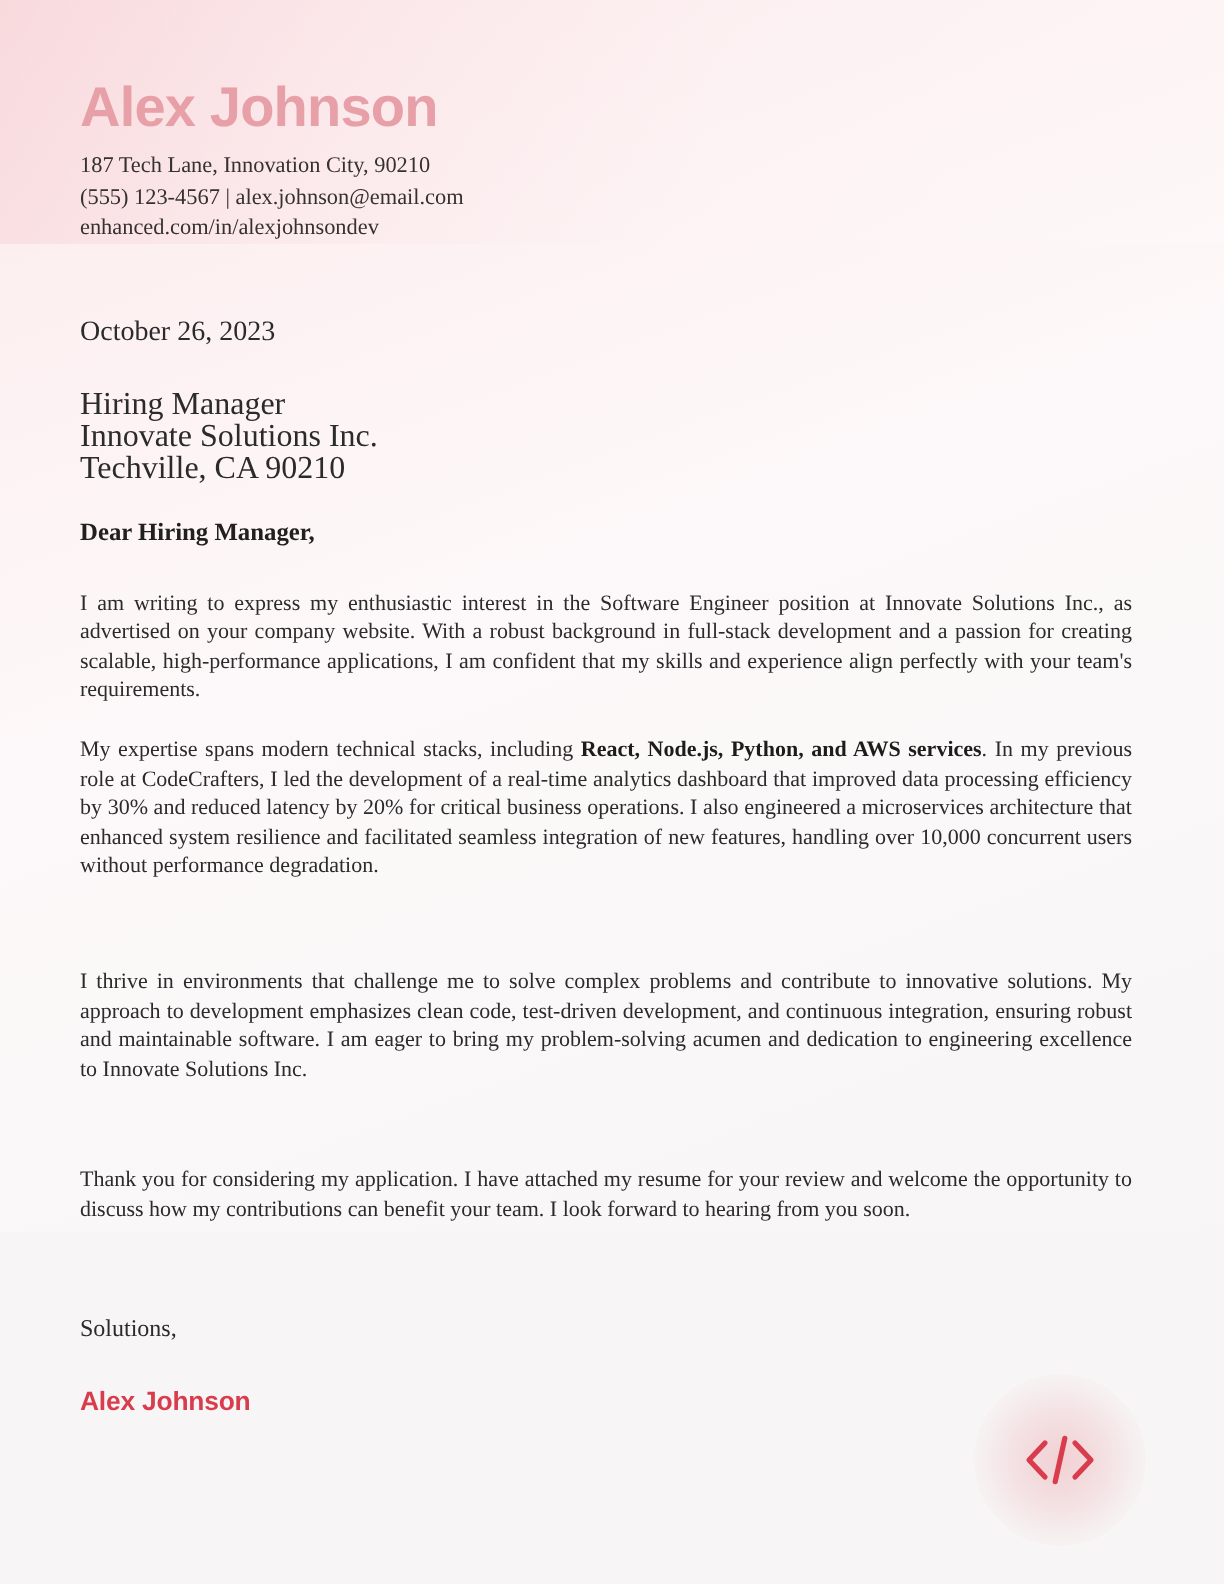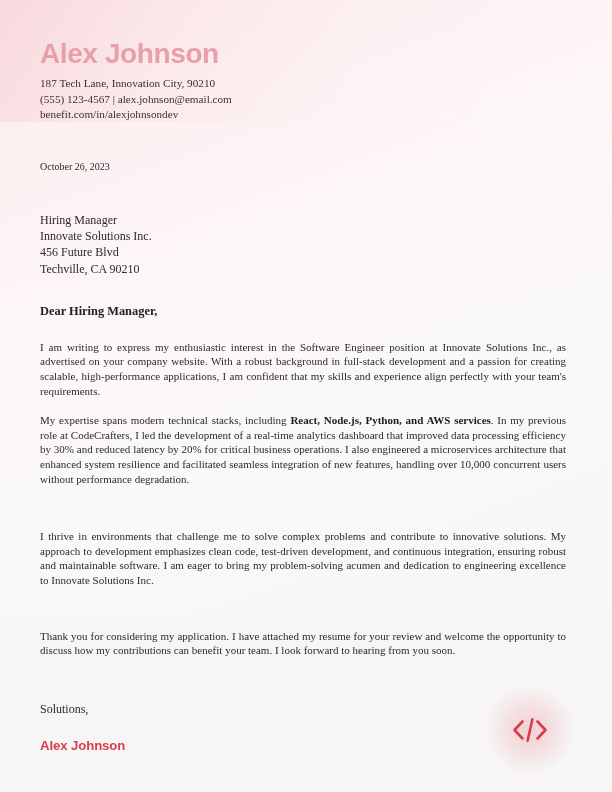--- a/index.html
+++ b/index.html
@@ -69,32 +69,32 @@
   
   .letter {
     position: absolute;
     left: 40px;
     top: 159px;
     width: 526px;
   }
 
   .date-line {
     font-family: "Liberation Serif", serif;
-    font-size: 10px;
+    font-size: 14px;
     line-height: 16px;
     color: #2b2b2b;
-    margin-bottom: 37px;
+    margin-bottom: 20px;
   }
 
   .recipient {
     font-family: "Liberation Serif", serif;
-    font-size: 12px;
+    font-size: 16px;
     line-height: 16.2px;
     color: #2b2b2b;
-    margin-bottom: 26px;
+    margin-bottom: 14px;
   }
   .recipient div { white-space: nowrap; }
 
   .salutation {
     font-family: Liberation Serif, serif;
     font-weight: bold;
     font-size: 12.4px;
     line-height: 17px;
     color: #22201f;
     margin-bottom: 20px;
@@ -165,31 +165,30 @@
 <body>
 
 <div class="page">
 
   <div class="header-band"></div>
 
   <div class="header">
     <div class="name-heading">Alex Johnson</div>
     <div class="contact-line">187 Tech Lane, Innovation City, 90210</div>
     <div class="contact-line">(555) 123-4567 | alex.johnson@email.com</div>
-    <div class="contact-line">benefit.com/in/alexjohnsondev</div>
+    <div class="contact-line">enhanced.com/in/alexjohnsondev</div>
   </div>
 
   <div class="letter">
 
     <div class="date-line">October 26, 2023</div>
 
     <div class="recipient">
       <div>Hiring Manager</div>
       <div>Innovate Solutions Inc.</div>
-      <div>456 Future Blvd</div>
       <div>Techville, CA 90210</div>
     </div>
 
     <div class="salutation">Dear Hiring Manager,</div>
 
     <p class="para">I am writing to express my enthusiastic interest in the Software Engineer position at Innovate Solutions Inc., as advertised on your company website. With a robust background in full-stack development and a passion for creating scalable, high-performance applications, I am confident that my skills and experience align perfectly with your team's requirements.</p>
 
     <p class="para gap-after"><span>My expertise spans modern technical stacks, including </span><b>React, Node.js, Python, and AWS services</b><span>. In my previous role at CodeCrafters, I led the development of a real-time analytics dashboard that improved data processing efficiency by 30% and reduced latency by 20% for critical business operations. I also engineered a microservices architecture that enhanced system resilience and facilitated seamless integration of new features, handling over 10,000 concurrent users without performance degradation.</span></p>
 
     <p class="para gap-after-lg">I thrive in environments that challenge me to solve complex problems and contribute to innovative solutions. My approach to development emphasizes clean code, test-driven development, and continuous integration, ensuring robust and maintainable software. I am eager to bring my problem-solving acumen and dedication to engineering excellence to Innovate Solutions Inc.</p>

